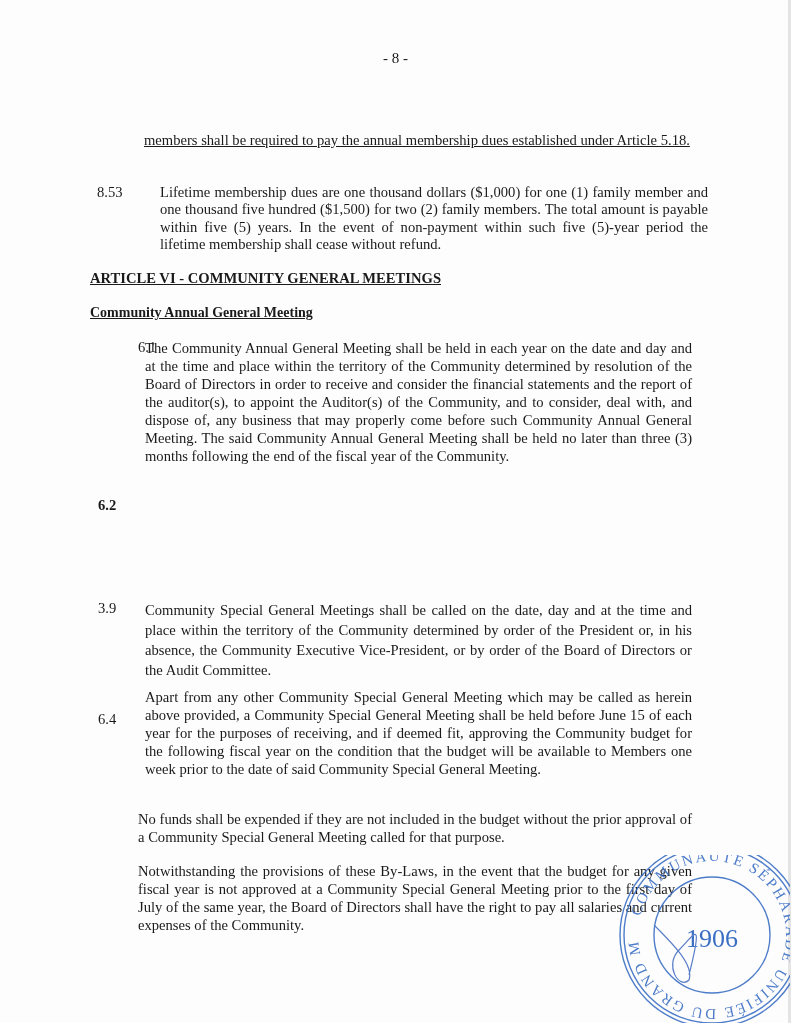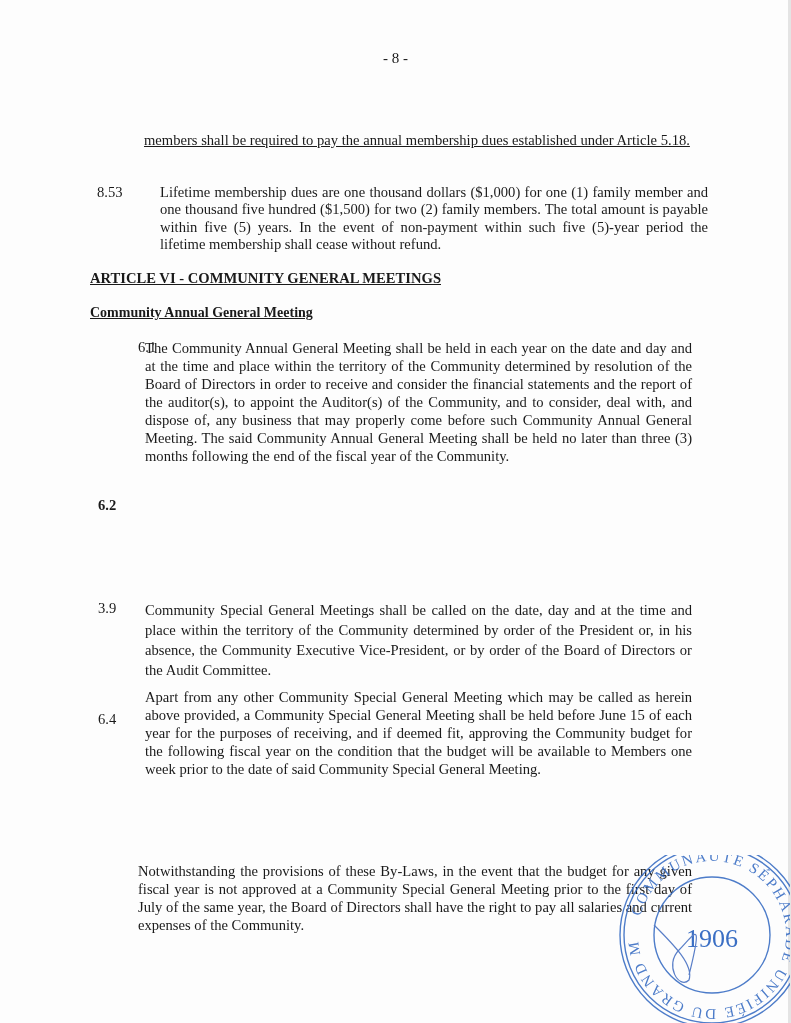--- a/index.html
+++ b/index.html
@@ -35,20 +35,21 @@
 
   <div class="num" style="left:98px;top:497px;font-weight:bold;">6.2</div>
 
 
   <div class="num" style="left:98px;top:600px;">3.9</div>
   <div class="block" style="left:145px;top:600px;width:547px;line-height:20px;">Community Special General Meetings shall be called on the date, day and at the time and place within the territory of the Community determined by order of the President or, in his absence, the Community Executive Vice-President, or by order of the Board of Directors or the Audit Committee.</div>
 
   <div class="num" style="left:98px;top:688px;margin-top:23px;">6.4</div>
   <div class="block" style="left:145px;top:688px;width:547px;line-height:18px;">Apart from any other Community Special General Meeting which may be called as herein above provided, a Community Special General Meeting shall be held before June 15 of each year for the purposes of receiving, and if deemed fit, approving the Community budget for the following fiscal year on the condition that the budget will be available to Members one week prior to the date of said Community Special General Meeting.</div>
 
+  <div class="block" style="left:138px;top:810px;width:554px;line-height:18px;">No funds shall be expended if they are not included in the budget without the prior approval of a Community Special General Meeting called for that purpose.</div>
 
   <div class="block" style="left:138px;top:862px;width:554px;line-height:18px;">Notwithstanding the provisions of these By-Laws, in the event that the budget for any given fiscal year is not approved at a Community Special General Meeting prior to the first day of July of the same year, the Board of Directors shall have the right to pay all salaries and current expenses of the Community.</div>
 
   <div class="stamp">
     <svg width="196" height="170" viewBox="0 0 196 170">
       <g fill="none" stroke="#3b6fc4" stroke-width="1.4" opacity="0.9">
         <circle cx="118" cy="80" r="92"></circle>
         <circle cx="118" cy="80" r="88"></circle>
         <circle cx="118" cy="80" r="58"></circle>
       </g>

